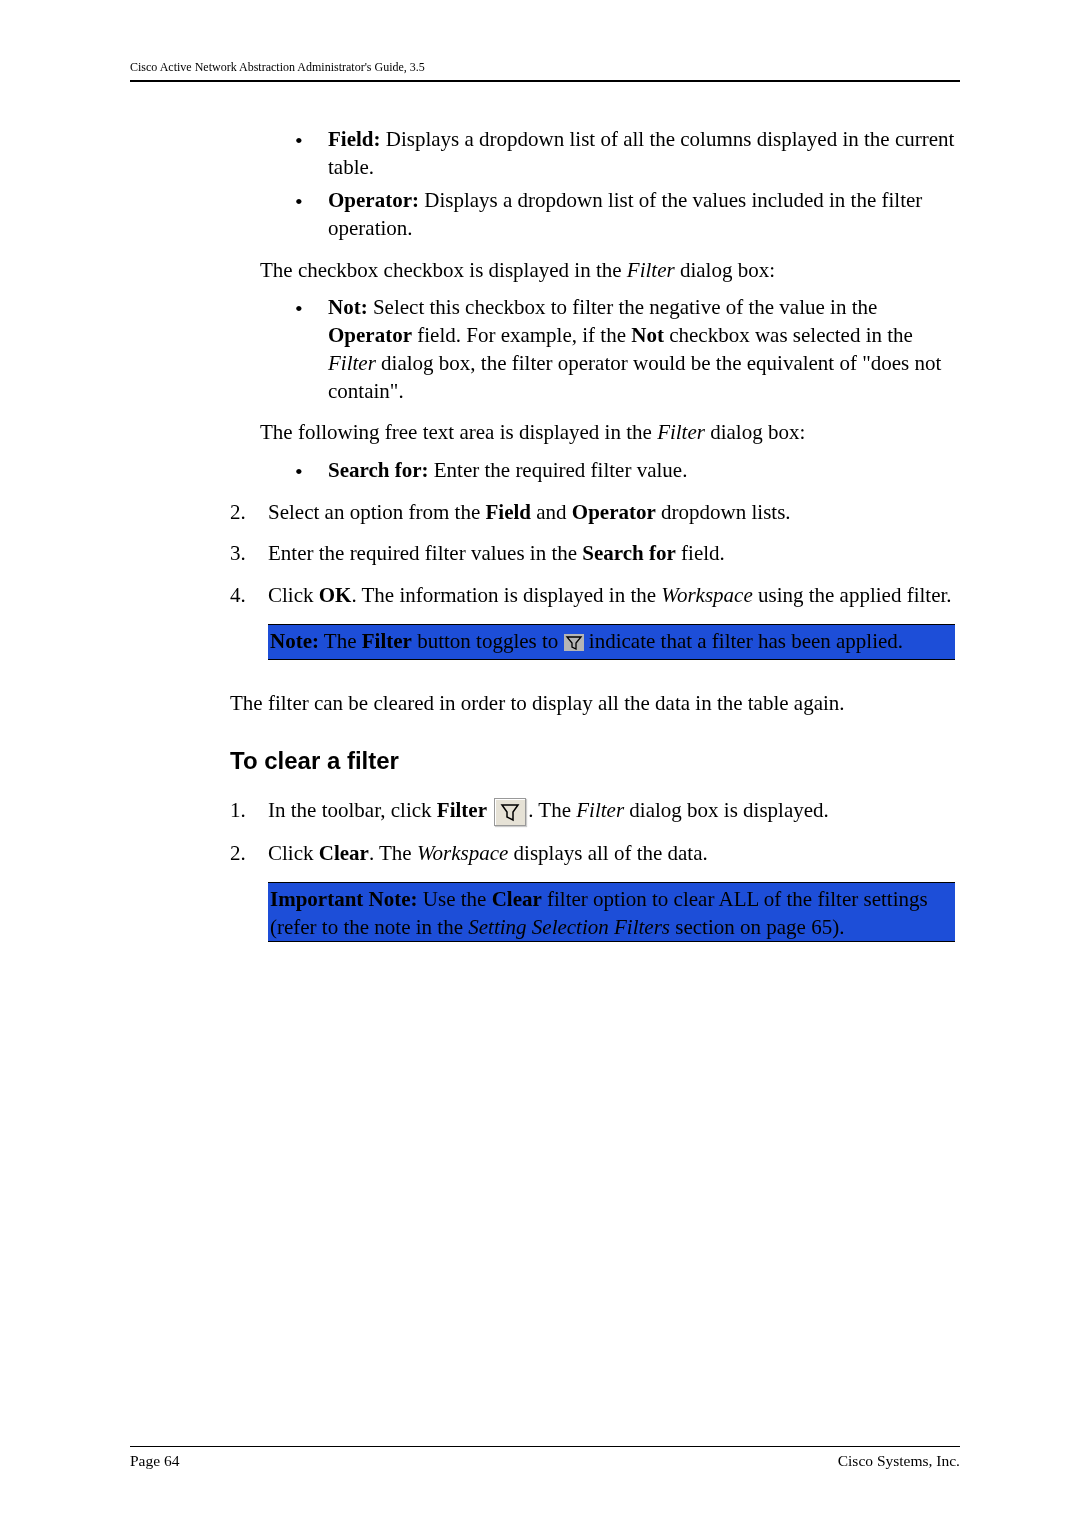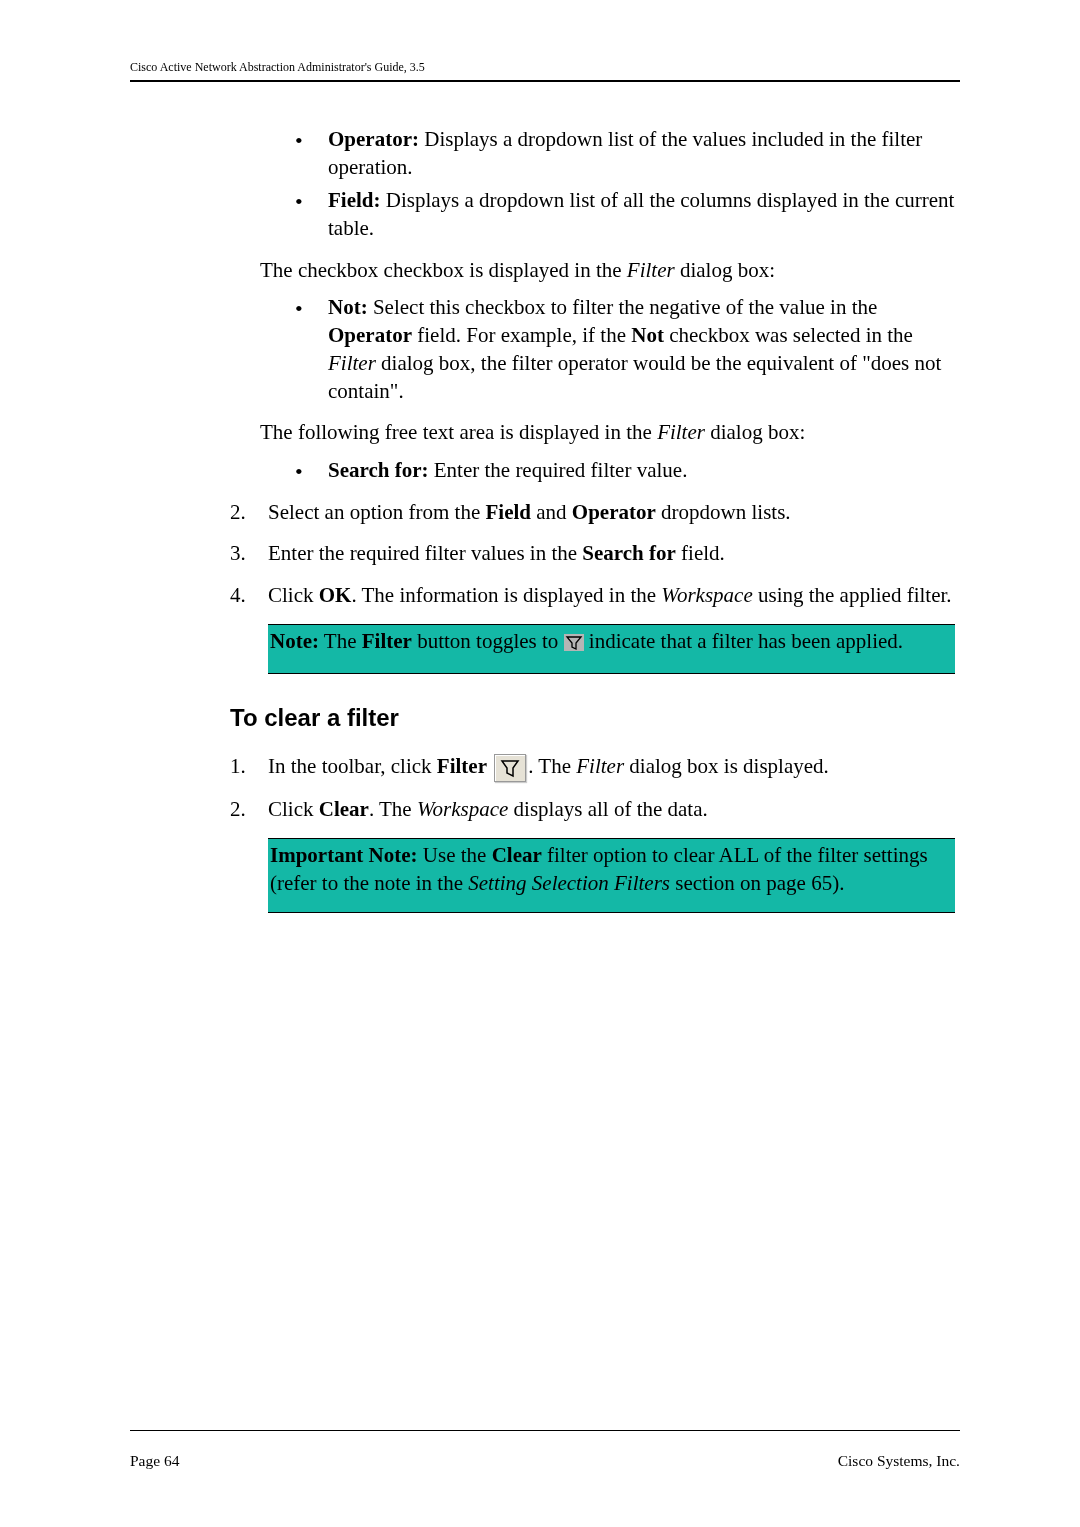--- a/index.html
+++ b/index.html
@@ -57,24 +57,24 @@
     margin-bottom: 14px;
   }
   ol li .num {
     position: absolute;
     left: 0;
     top: 0;
   }
   .b { font-weight: bold; }
   .i { font-style: italic; }
   .note-box {
-    background: #14b8a6;
+    background: #1d4ed8;
     border-top: 1.5px solid #000;
     border-bottom: 1.5px solid #000;
-    padding: 3px 2px 14px 2px;
+    padding: 3px 2px 0 2px;
     margin-left: 38px;
     margin-top: 8px;
     margin-bottom: 8px;
   }
   .note-box.full {
     margin-left: 38px;
   }
   .icon-filter-small {
     display: inline-block;
     vertical-align: -3px;
@@ -96,44 +96,44 @@
     font-size: 24px;
     margin-top: 28px;
     margin-bottom: 20px;
   }
   .footer {
     position: absolute;
     bottom: 56px;
     left: 130px;
     right: 120px;
     border-top: 1.8px solid #000;
-    padding-top: 20px;
+    padding-top: 4px;
     font-size: 15.5px;
     display: flex;
     justify-content: space-between;
     text-align: right;
   }
   .clear-intro { margin-top: 18px; margin-bottom: 10px;}
 </style>
 </head>
 <body>
 
 <div class="header">
   <span>Cisco Active Network Abstraction Administrator's Guide, 3.5</span>
 </div>
 
 <div class="content">
 
   <div class="indent">
     <ul>
       <li>
+        <span class="b">Field:</span><span> Displays a dropdown list of all the columns displayed in the current table.</span>
+      </li>
+      <li>
         <span class="b">Operator:</span><span> Displays a dropdown list of the values included in the filter operation.</span>
-      </li>
-      <li>
-        <span class="b">Field:</span><span> Displays a dropdown list of all the columns displayed in the current table.</span>
       </li>
     </ul>
 
     <p>
       <span>The checkbox checkbox is displayed in the </span><span class="i">Filter</span><span> dialog box:</span>
     </p>
     <ul>
       <li>
         <span class="b">Not:</span><span> Select this checkbox to filter the negative of the value in the </span><span class="b">Operator</span><span> field. For example, if the </span><span class="b">Not</span><span> checkbox was selected in the </span><span class="i">Filter</span><span> dialog box, the filter operator would be the equivalent of "does not contain".</span>
       </li>
@@ -168,20 +168,21 @@
     <span class="b">Note:</span><span> The </span><span class="b">Filter</span><span> button toggles to </span>
     <span class="icon-filter-small">
       <svg width="20" height="17">
           <rect x="0" y="0" width="20" height="17" fill="#b5b5b5"></rect>
           <polygon points="3,3 17,3 12,9 12,15 8,13 8,9" fill="none" stroke="#000" stroke-width="1.3"></polygon>
         </svg>
     </span>
     <span> indicate that a filter has been applied.</span>
   </div>
 
+  <p class="clear-intro" style="margin-top:30px;">The filter can be cleared in order to display all the data in the table again.</p>
 
   <div class="h2">To clear a filter</div>
 
   <ol>
     <li>
       <span class="num">1.</span>
       <span>In the toolbar, click </span><span class="b">Filter</span>
       <span class="icon-filter-button">
         <svg width="30" height="26" style="position:absolute;top:0;left:0;">
             <polygon points="7,6 23,6 18,13 18,21 12,18 12,13" fill="none" stroke="#000" stroke-width="1.5"></polygon>

